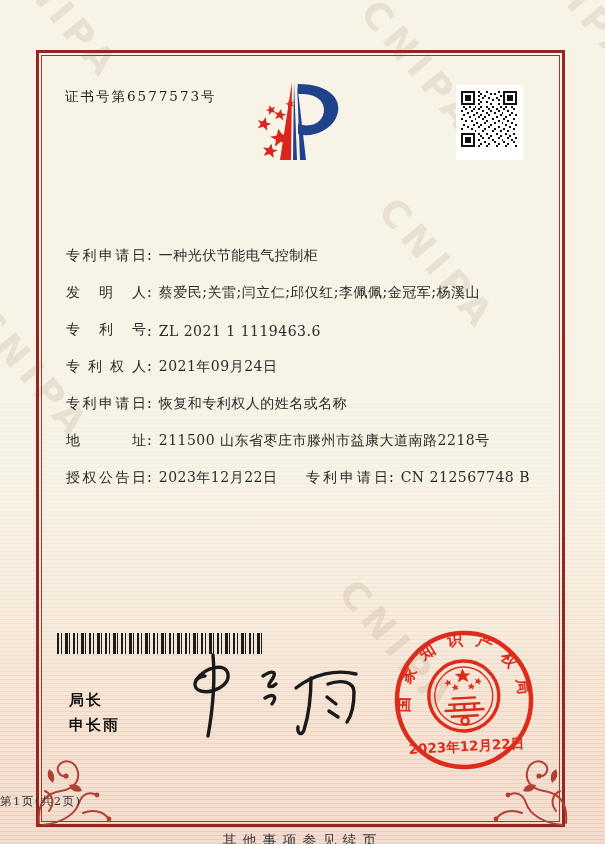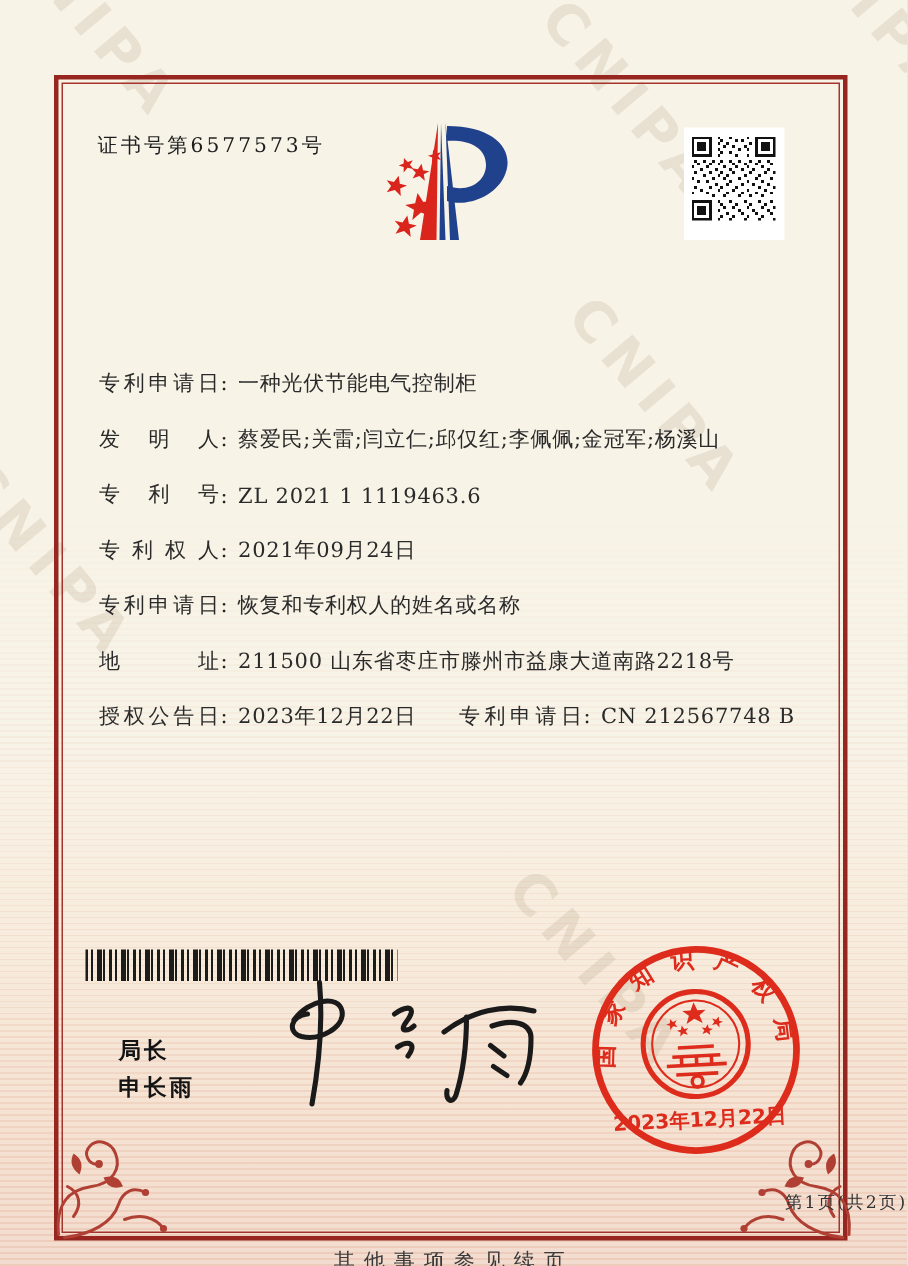--- a/index.html
+++ b/index.html
@@ -26,28 +26,28 @@
   .flabel{display:inline-block;width:80px;text-align:justify;text-align-last:justify;color:#2a2a2a;vertical-align:bottom;}
   .colon{margin:0 7px 0 1px;}
   .fval{color:#2a2a2a;letter-spacing:0.5px;margin-top:20px;}
   .grant2{margin-left:24px;}
   .body-text{position:absolute;left:66px;top:503px;width:476px;font-size:13px;line-height:22px;
              letter-spacing:1.2px;color:#262626;}
   .body-text p{margin:0 0 8px 0;text-indent:2em;}
   .barcode{position:absolute;left:57px;top:633px;width:208px;height:21px;
      background:repeating-linear-gradient(90deg,#1b1b1b 0 2px,rgba(0,0,0,0) 2px 4px,#1b1b1b 4px 5px,
      rgba(0,0,0,0) 5px 8px,#1b1b1b 8px 11px,rgba(0,0,0,0) 11px 12px,#1b1b1b 12px 13px,rgba(0,0,0,0) 13px 16px);}
-  .signer{position:absolute;left:79px;top:688px;font-family:"DejaVu Sans","Liberation Sans",sans-serif;
+  .signer{position:absolute;left:69px;top:688px;font-family:"DejaVu Sans","Liberation Sans",sans-serif;
           font-weight:700;font-size:15px;color:#141414;line-height:25px;letter-spacing:2px;}
   .sig{position:absolute;left:168px;top:648px;}
   .seal{position:absolute;left:391px;top:627px;transform:rotate(-3deg);}
   .flourish{position:absolute;width:100px;height:95px;}
   .fl-bl{left:35px;top:733px;}
   .fl-br{left:470px;top:733px;transform:scaleX(-1);}
-  .pagefoot{position:absolute;left:0;width:605px;top:794px;text-align:right;font-size:11.5px;
+  .pagefoot{position:absolute;left:0;width:605px;top:794px;text-align:left;font-size:11.5px;
             letter-spacing:1.5px;color:#333;}
   .continuation{position:absolute;left:0;width:605px;top:832px;text-align:center;font-size:14px;
             letter-spacing:6px;color:#3a3a3a;}
 </style>
 </head>
 <body>
 
 <div class="page">
 
   <div class="wm" style="left:-18px;top:-8px;">CNIPA</div>

